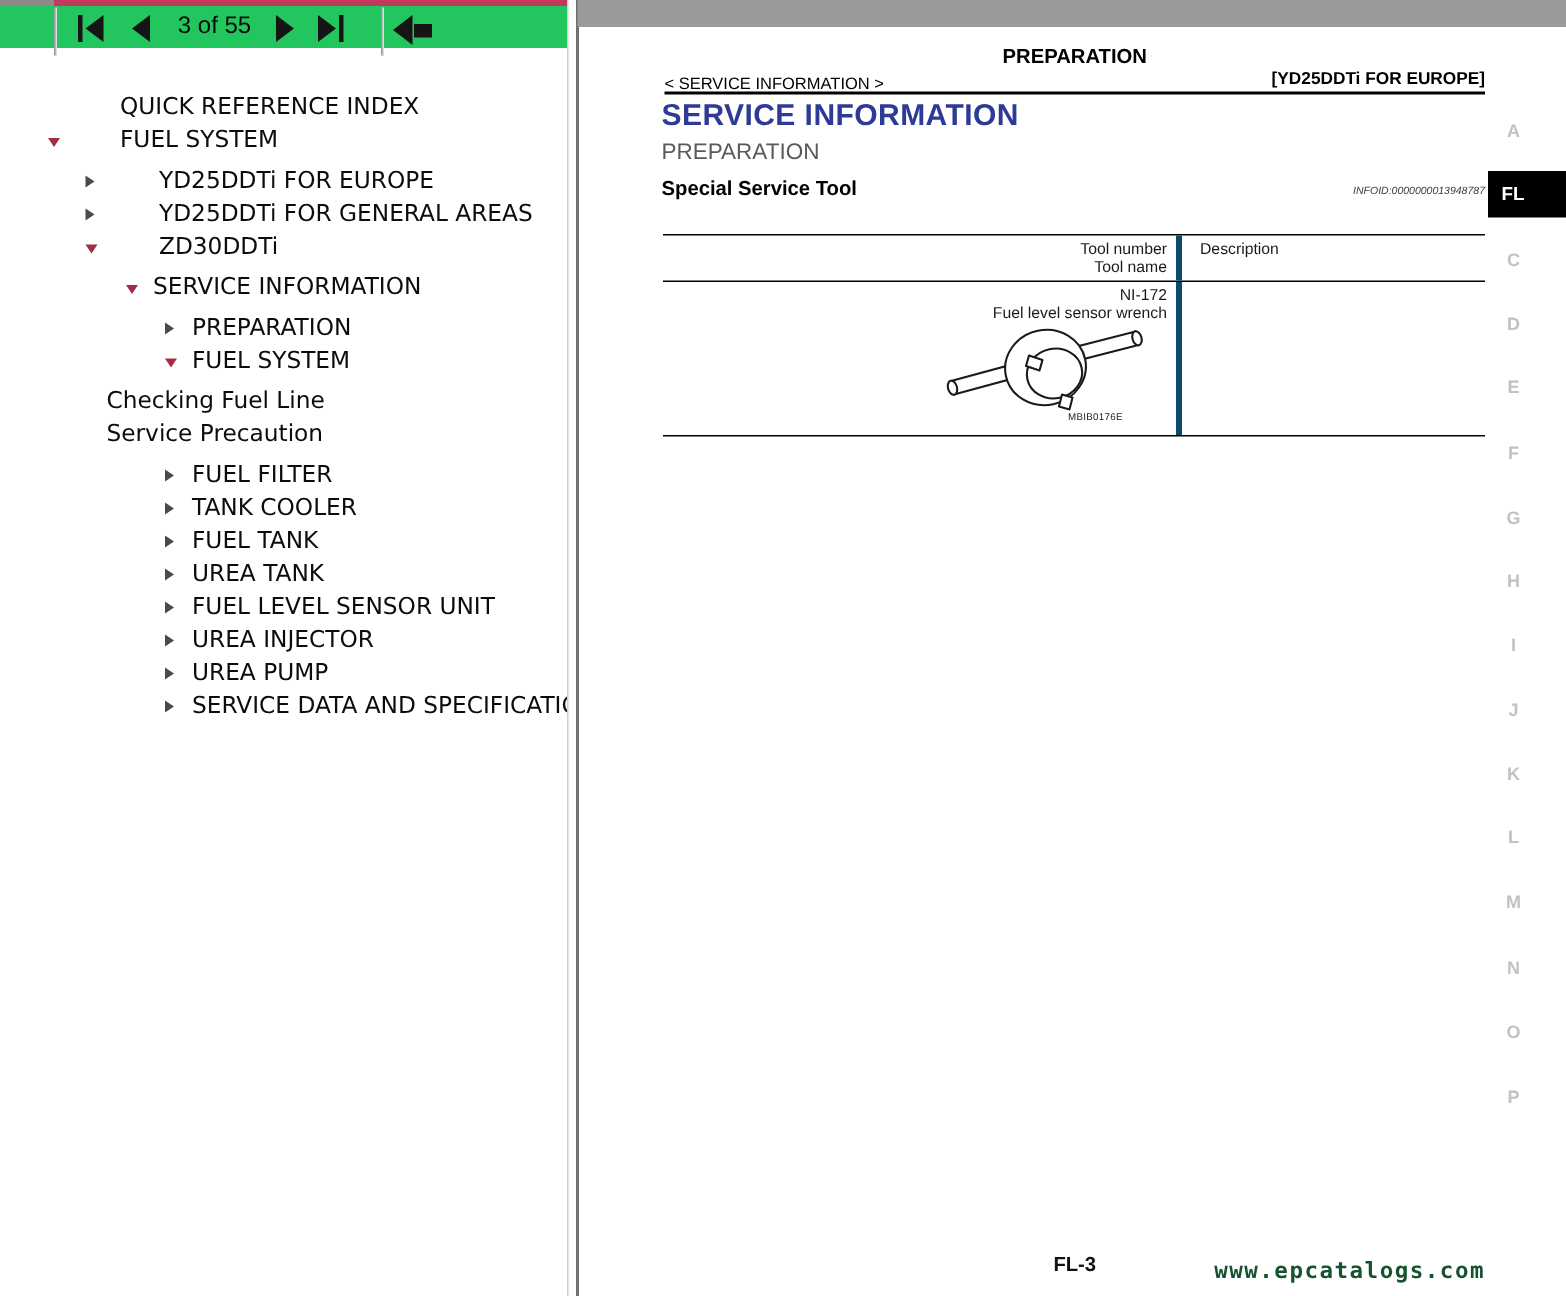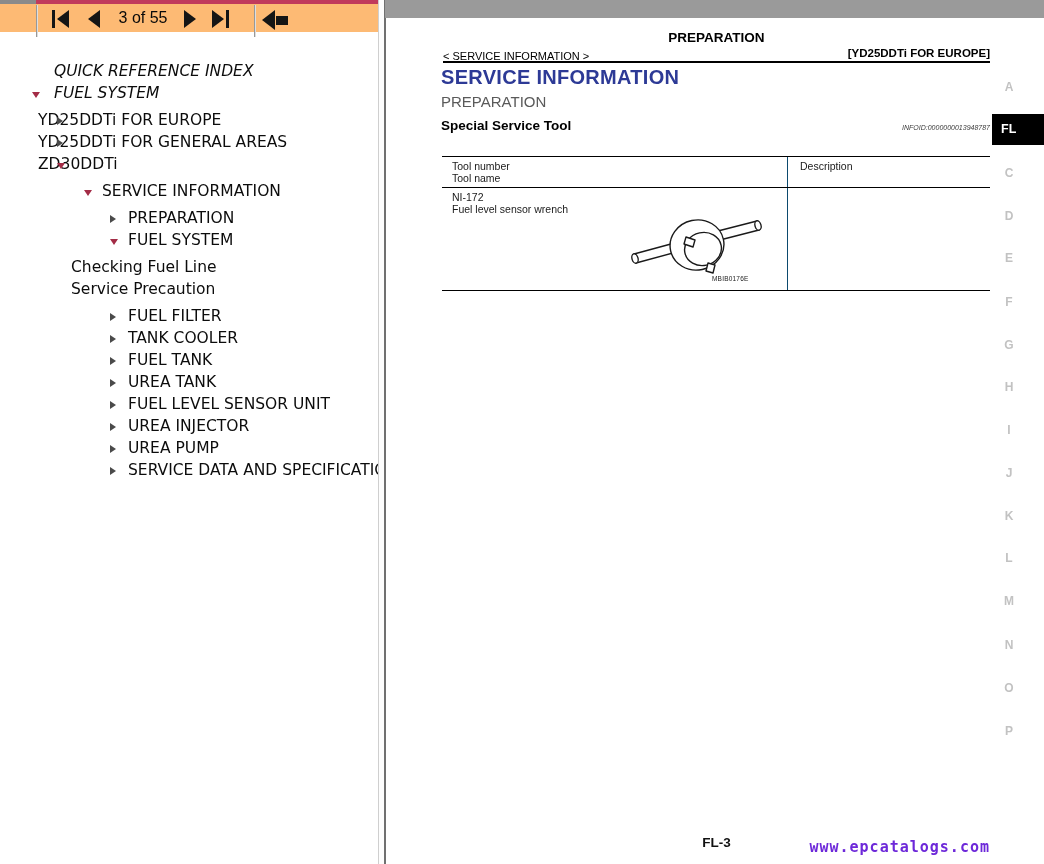--- a/index.html
+++ b/index.html
@@ -2,40 +2,40 @@
 <html><head>
 <meta charset="utf-8">
 <style>
   html,body { margin:0; padding:0; background:#fff; }
   .screen {
     position:relative; width:1044px; height:864px; overflow:hidden;
     background:#ffffff; font-family:"Liberation Sans", sans-serif; color:#111;
   }
 
   
-  .toolbar { position:absolute; left:0; top:0; width:378px; height:32px; background:#fdba74; }
+  .toolbar { position:absolute; left:0; top:0; width:378px; height:32px; background:#22c55e; }
   .notch-top { position:absolute; left:0; top:0; width:36px; height:4px; background:#8a8a8a; }
   .red-strip { position:absolute; left:36px; top:0; width:342px; height:4px; background:#c13a5c; }
   .tb-sep { position:absolute; top:5px; width:1px; height:32px; background:#989898; border-right:1px solid #dedede; }
   .sep1 { left:36px; } .sep2 { left:254px; }
   .tbtn { position:absolute; top:10px; display:flex; align-items:center; gap:2px; }
   .tri-l { width:0; height:0; border-top:9px solid transparent; border-bottom:9px solid transparent; border-right:12px solid #151515; }
   .tri-r { width:0; height:0; border-top:9px solid transparent; border-bottom:9px solid transparent; border-left:12px solid #151515; }
   .vbar { width:3px; height:18px; background:#151515; }
   .btn-first { left:52px; } .btn-prev { left:88px; } .btn-next { left:184px; } .btn-last { left:212px; }
   .btn-back { left:262px; top:10px; }
   .back-tri { width:0; height:0; border-top:10px solid transparent; border-bottom:10px solid transparent; border-right:13px solid #151515; }
   .back-tail { width:12px; height:9px; background:#151515; margin-left:-1px; }
   .page-label { position:absolute; left:108px; top:9px; width:70px; text-align:center; font-size:16px; color:#0a0a0a; }
 
   
   .tree { position:absolute; left:0; top:38px; width:378px; bottom:0; background:#fff; overflow:hidden; padding-top:22px; }
   .titem { position:relative; height:22px; line-height:22px; font-size:15.5px; white-space:nowrap; color:#0c0c0c;
            font-family:"DejaVu Sans", sans-serif; overflow:hidden; }
-  .lvl0 { padding-left:54px;font-style:italic; } .lvl1 { padding-left:38px; } .lvl2 { padding-left:102px; }
+  .lvl0 { padding-left:80px; } .lvl1 { padding-left:106px; } .lvl2 { padding-left:102px; }
   .lvl3 { padding-left:128px; } .lvl4 { padding-left:71px; }
   .gap { margin-top:5px; }
   .tw { position:absolute; top:7px; }
   .lvl0 .tw { left:32px; } .lvl1 .tw { left:57px; } .lvl2 .tw { left:84px; } .lvl3 .tw { left:110px; }
   .tw-col { width:0; height:0; border-top:4px solid transparent; border-bottom:4px solid transparent; border-left:6px solid #4a4a4a; margin-top:1px; }
   .tw-exp { width:0; height:0; border-left:4px solid transparent; border-right:4px solid transparent; border-top:6px solid #a32c46; margin-top:3px; }
 
   
   .splitter { position:absolute; left:378px; top:0; width:5px; height:864px; background:#fdfdfd;
               border-left:1px solid #cfcfcf; border-right:2px solid #707070; }
@@ -49,32 +49,32 @@
   .doc-title { position:absolute; left:441px; top:66px; font-size:20px; font-weight:bold; color:#2d3a96; letter-spacing:0.3px; }
   .doc-sub { position:absolute; left:441px; top:93px; font-size:15px; color:#5a5a5a; }
   .subsec { position:absolute; left:441px; top:118px; font-size:13.5px; font-weight:bold; color:#000; }
   .infoid { position:absolute; right:54px; top:124px; font-size:7px; font-style:italic; color:#3a3a3a; }
 
   
   .sstable { position:absolute; left:442px; top:156px; width:548px; box-sizing:border-box;
              border-top:1.5px solid #000; border-bottom:1.5px solid #000; font-size:10.5px; color:#1a1a1a; }
   .trow { display:flex; }
   .thead { border-bottom:1px solid #000; }
-  .c1 { width:346px; box-sizing:border-box; border-right:1px solid #0c4a6e; padding:3px 6px 3px 10px; position:relative; }
+  .c1 { width:346px; box-sizing:border-box; border-right:4px solid #0c4a6e; padding:3px 6px 3px 10px; position:relative;text-align:right; }
   .c2 { flex:1; box-sizing:border-box; padding:3px 6px 3px 12px; }
   .hline { line-height:12px; }
   .tbody .c1 { height:102px; }
   .cellline { line-height:12px; }
   .fig { position:absolute; left:182px; top:14px; }
   .figcode { position:absolute; left:270px; top:87px; font-size:6.5px; font-style:normal; color:#222; letter-spacing:0.2px; }
 
   
   .pageno { position:absolute; left:443px; width:547px; top:835px; text-align:center; font-weight:bold; font-size:13.5px; color:#111; }
   .watermark { position:absolute; right:54px; top:838px; font-family:"DejaVu Sans Mono", monospace; font-weight:bold;
-               font-size:15px; color:#6d28d9; letter-spacing:1px; }
+               font-size:15px; color:#14532d; letter-spacing:1px; }
 
   
   .mletter { position:absolute; left:1000px; width:18px; text-align:center; color:#c2c2c2;
              font-size:12px; font-weight:bold; }
   .fltab { position:absolute; left:992px; top:114px; width:52px; height:31px; background:#000; color:#fff;
            font-weight:bold; font-size:12.5px; line-height:31px; padding-left:9px; box-sizing:border-box; }
 </style>
 </head>
 <body>
 

